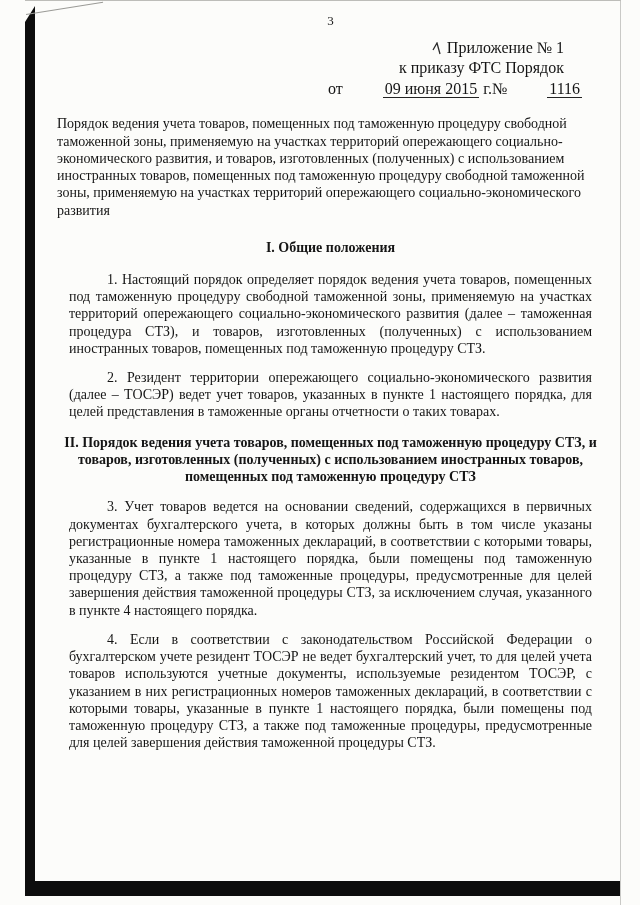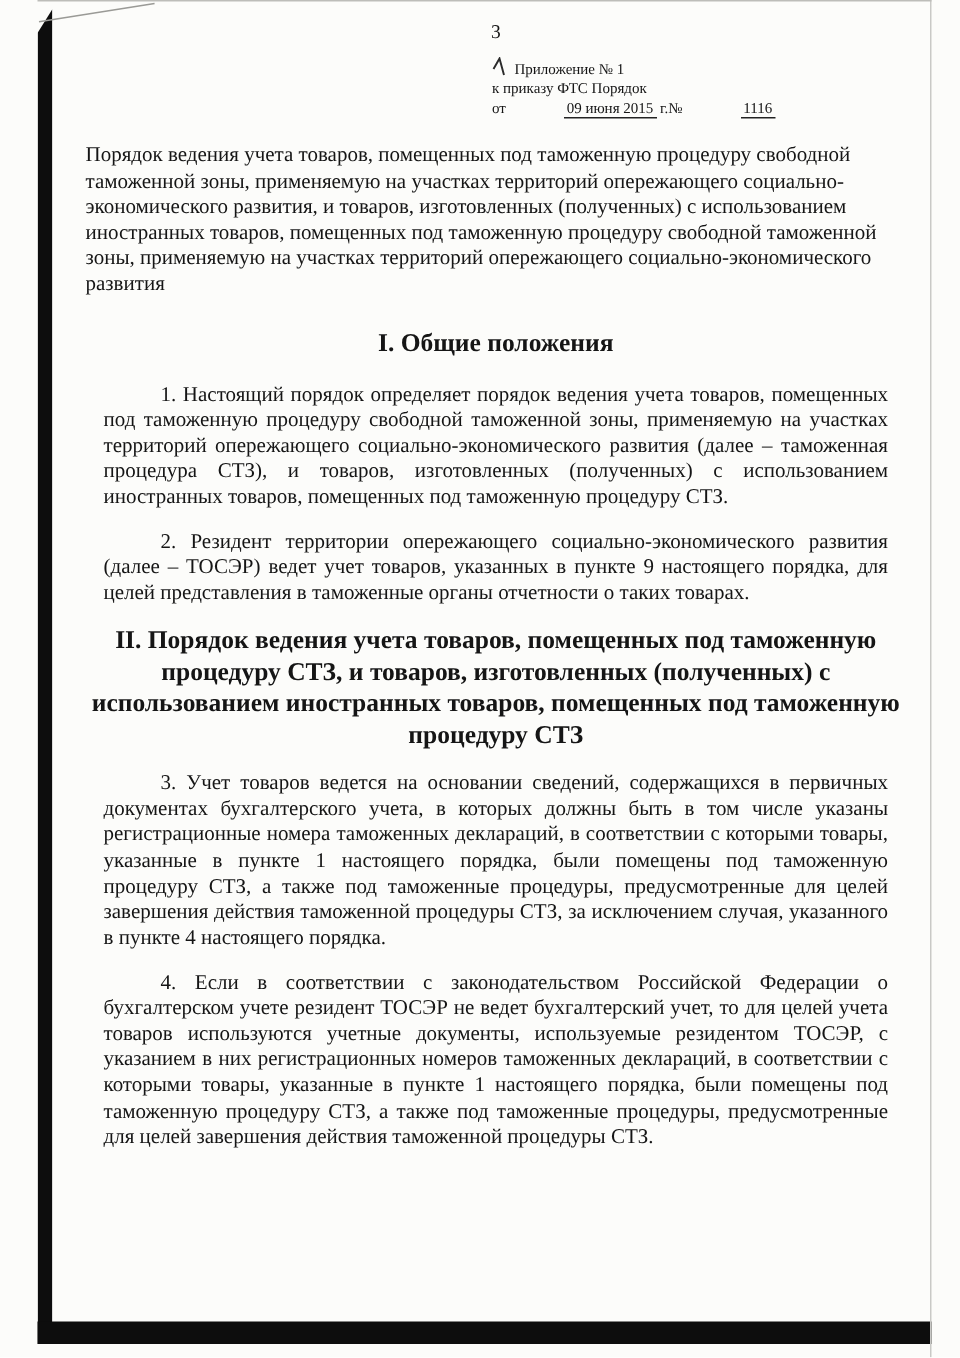--- a/index.html
+++ b/index.html
@@ -51,22 +51,23 @@
     left: 57px; right: 36px; top: 13px;
   }
   .page-number {
     text-align: center;
     font-size: 13px;
     margin-bottom: 9px;
   }
   .appendix {
     width: 236px;
     margin: 0 40px 0 auto;
-    font-size: 10px;
+    font-size: 16px;
     line-height: 1.28;
+    text-align: right;
   }
   .appendix-row { white-space: nowrap; }
   .pen-mark {
     display: inline-block;
     width: 13px; height: 13px;
     margin-right: 2px;
     vertical-align: -2px;
   }
   .pen-mark svg { display: block; }
   .fill-underline {
@@ -76,21 +77,21 @@
   }
   .doc-title {
     margin: 16px 0 0 0;
     text-align: left;
     font-size: 14px;
     line-height: 1.23;
   }
   .sec-heading {
     margin: 20px 0 15px 0;
     text-align: center;
-    font-size: 17px;
+    font-size: 14px;
     font-weight: bold;
     line-height: 1.23;
   }
   .sec-heading.second {
     margin: 13px 0 13px 0;
     text-align: center;
   }
   .body-para {
     margin: 12px;
     font-size: 14px;
@@ -130,21 +131,21 @@
         <span>г.</span><span>№</span>
         <span class="fill-underline">1116</span>
       </div>
     </div>
 
     <p class="doc-title">Порядок ведения учета товаров, помещенных под таможенную процедуру свободной таможенной зоны, применяемую на участках территорий опережающего социально-экономического развития, и товаров, изготовленных (полученных) с использованием иностранных товаров, помещенных под таможенную процедуру свободной таможенной зоны, применяемую на участках территорий опережающего социально-экономического развития</p>
 
     <h3 class="sec-heading">I. Общие положения</h3>
 
     <p class="body-para">1. Настоящий порядок определяет порядок ведения учета товаров, помещенных под таможенную процедуру свободной таможенной зоны, применяемую на участках территорий опережающего социально-экономического развития (далее – таможенная процедура СТЗ), и товаров, изготовленных (полученных) с использованием иностранных товаров, помещенных под таможенную процедуру СТЗ.</p>
-    <p class="body-para">2. Резидент территории опережающего социально-экономического развития (далее – ТОСЭР) ведет учет товаров, указанных в пункте 9 настоящего порядка, для целей представления в таможенные органы отчетности о таких товарах.</p>
+    <p class="body-para">2. Резидент территории опережающего социально-экономического развития (далее – ТОСЭР) ведет учет товаров, указанных в пункте 1 настоящего порядка, для целей представления в таможенные органы отчетности о таких товарах.</p>
 
     <h3 class="sec-heading second">II. Порядок ведения учета товаров, помещенных под таможенную процедуру СТЗ, и товаров, изготовленных (полученных) с использованием иностранных товаров, помещенных под таможенную процедуру СТЗ</h3>
 
     <p class="body-para">3. Учет товаров ведется на основании сведений, содержащихся в первичных документах бухгалтерского учета, в которых должны быть в том числе указаны регистрационные номера таможенных деклараций, в соответствии с которыми товары, указанные в пункте 1 настоящего порядка, были помещены под таможенную процедуру СТЗ, а также под таможенные процедуры, предусмотренные для целей завершения действия таможенной процедуры СТЗ, за исключением случая, указанного в пункте 4 настоящего порядка.</p>
     <p class="body-para">4. Если в соответствии с законодательством Российской Федерации о бухгалтерском учете резидент ТОСЭР не ведет бухгалтерский учет, то для целей учета товаров используются учетные документы, используемые резидентом ТОСЭР, с указанием в них регистрационных номеров таможенных деклараций, в соответствии с которыми товары, указанные в пункте 1 настоящего порядка, были помещены под таможенную процедуру СТЗ, а также под таможенные процедуры, предусмотренные для целей завершения действия таможенной процедуры СТЗ.</p>
 
   </div>
 </div>
 
 </body></html>

